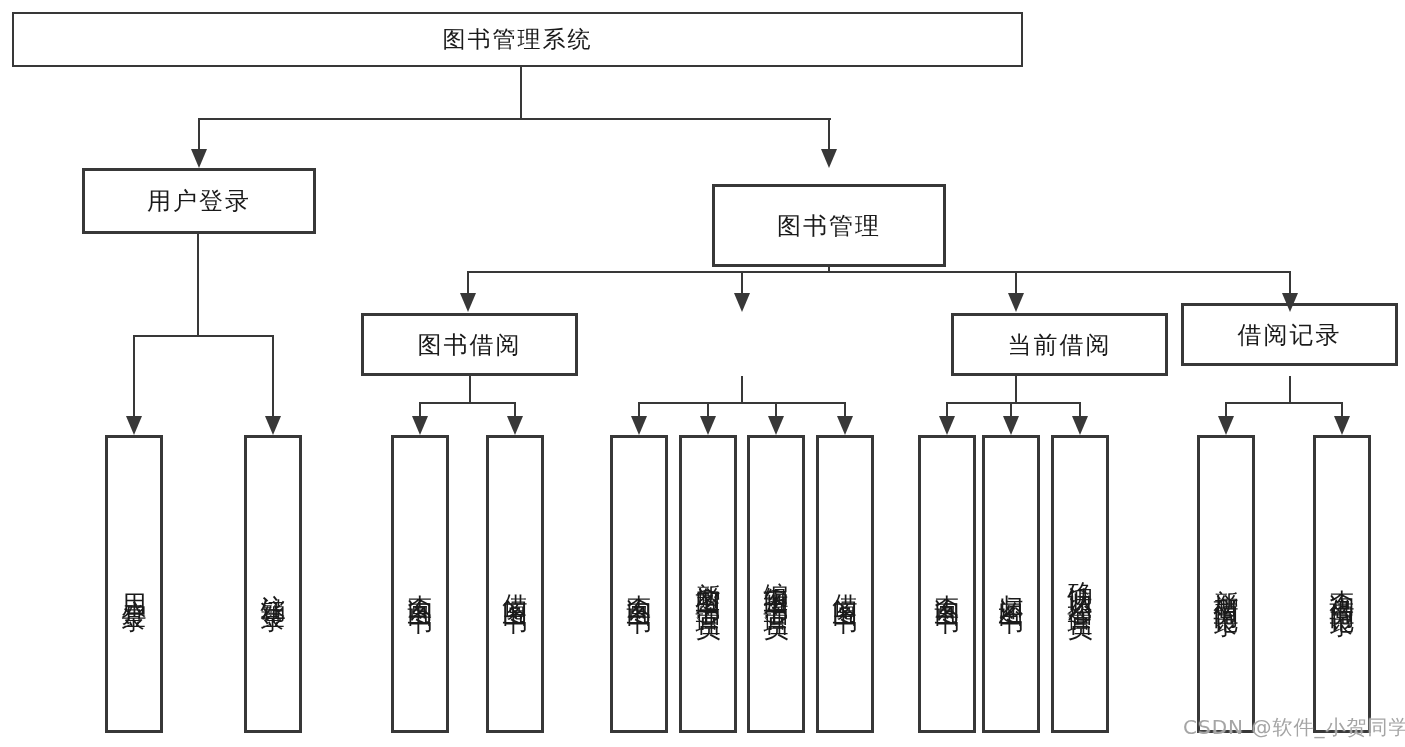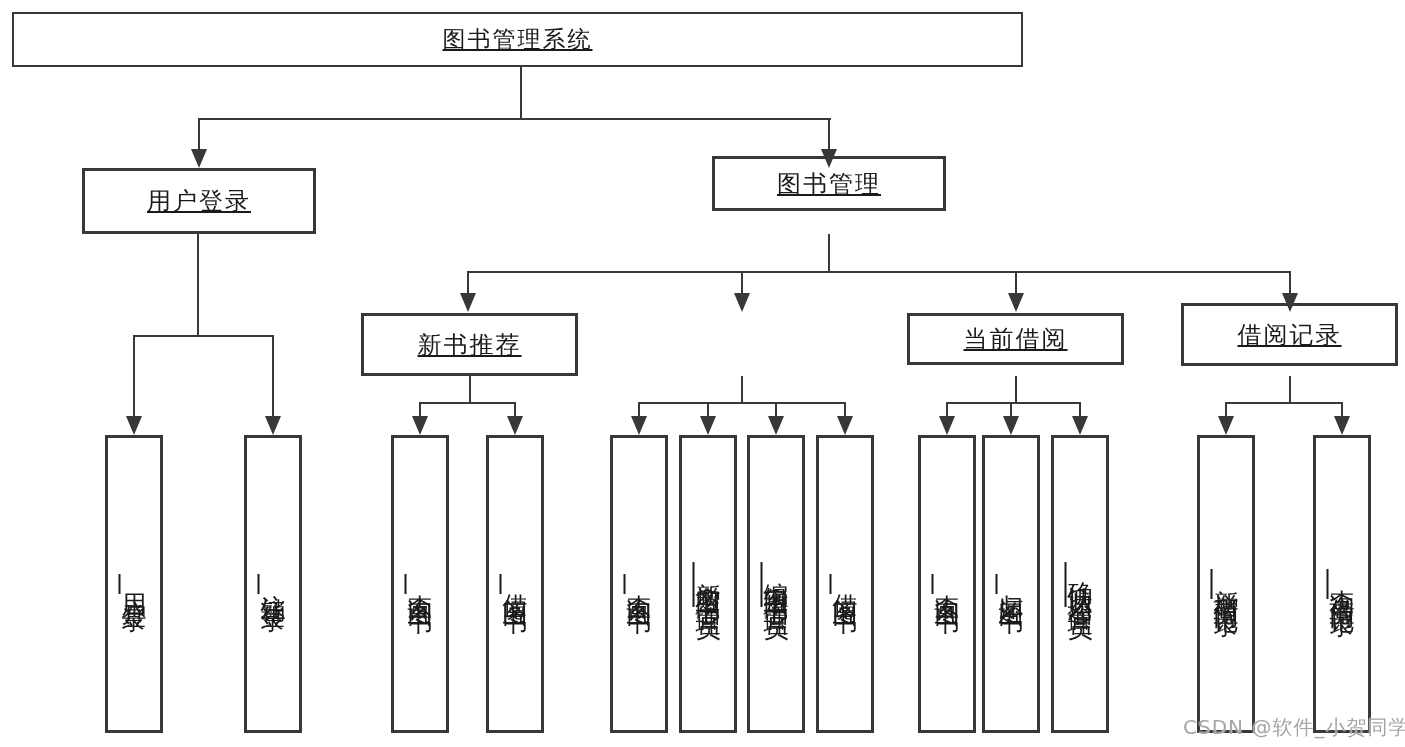--- a/index.html
+++ b/index.html
@@ -3,21 +3,21 @@
 <meta charset="utf-8">
 <style>
   * { margin:0; padding:0; box-sizing:border-box; }
   html,body { width:1405px; height:747px; background:#ffffff; }
   body { font-family:"DejaVu Sans", sans-serif; color:#1a1a1a; }
   .stage { position:relative; width:1405px; height:747px; background:#ffffff; overflow:hidden; }
 
   .box {
     position:absolute; background:#ffffff; border:3px solid #383838;
     display:flex; align-items:center; justify-content:center;
-    color:#1a1a1a; z-index:2; text-align:left;text-decoration:underline;
+    color:#1a1a1a; z-index:2; text-align:left;
   }
   .box.root { border-width:2px; font-size:23px; letter-spacing:2px; }
   .box.lvl  { font-size:24px; letter-spacing:2px; }
   .box.leaf {
     writing-mode:vertical-rl; text-orientation:mixed;
     font-size:25px; letter-spacing:5px; line-height:1;
   }
 
   .line { position:absolute; background:#383838; z-index:1; }
   .arr {
@@ -92,24 +92,24 @@
   <div class="arr" style="left:837px;top:416px"></div>
   <div class="arr" style="left:939px;top:416px"></div>
   <div class="arr" style="left:1003px;top:416px"></div>
   <div class="arr" style="left:1072px;top:416px"></div>
   <div class="arr" style="left:1218px;top:416px"></div>
   <div class="arr" style="left:1334px;top:416px"></div>
 
   <div class="box root" style="left:12px;top:12px;width:1011px;height:55px">图书管理系统</div>
 
   <div class="box lvl" style="left:82px;top:168px;width:234px;height:66px">用户登录</div>
-  <div class="box lvl" style="left:712px;top:156px;width:234px;height:55px">图书管理</div>
+  <div class="box lvl" style="left:712px;top:184px;width:234px;height:83px">图书管理</div>
 
-  <div class="box lvl" style="left:361px;top:313px;width:217px;height:63px">新书推荐</div>
-  <div class="box lvl" style="left:907px;top:313px;width:217px;height:52px">当前借阅</div>
+  <div class="box lvl" style="left:361px;top:313px;width:217px;height:63px">图书借阅</div>
+  <div class="box lvl" style="left:951px;top:313px;width:217px;height:63px">当前借阅</div>
   <div class="box lvl" style="left:1181px;top:303px;width:217px;height:63px">借阅记录</div>
 
   <div class="box leaf" style="left:105px;top:435px;width:58px;height:298px">用户登录</div>
   <div class="box leaf" style="left:244px;top:435px;width:58px;height:298px">注销登录</div>
 
   <div class="box leaf" style="left:391px;top:435px;width:58px;height:298px">查询图书</div>
   <div class="box leaf" style="left:486px;top:435px;width:58px;height:298px">借阅图书</div>
 
   <div class="box leaf" style="left:610px;top:435px;width:58px;height:298px">查询图书</div>
   <div class="box leaf" style="left:679px;top:435px;width:58px;height:298px">新增图书（管理员）</div>

